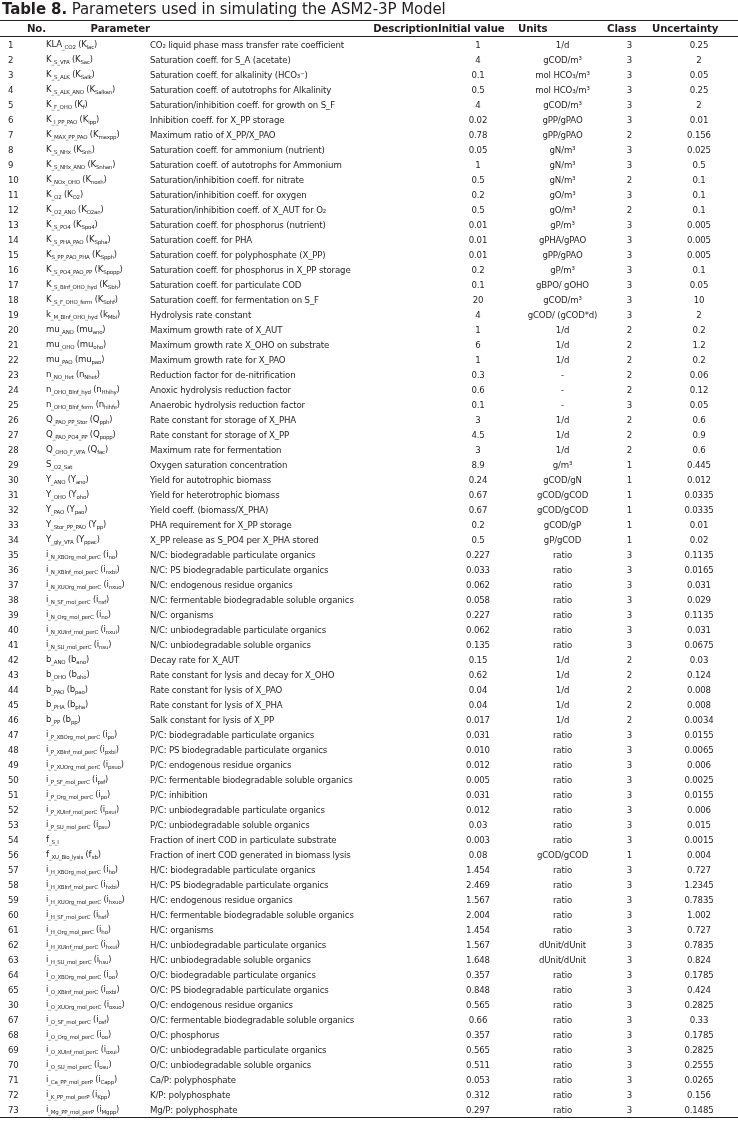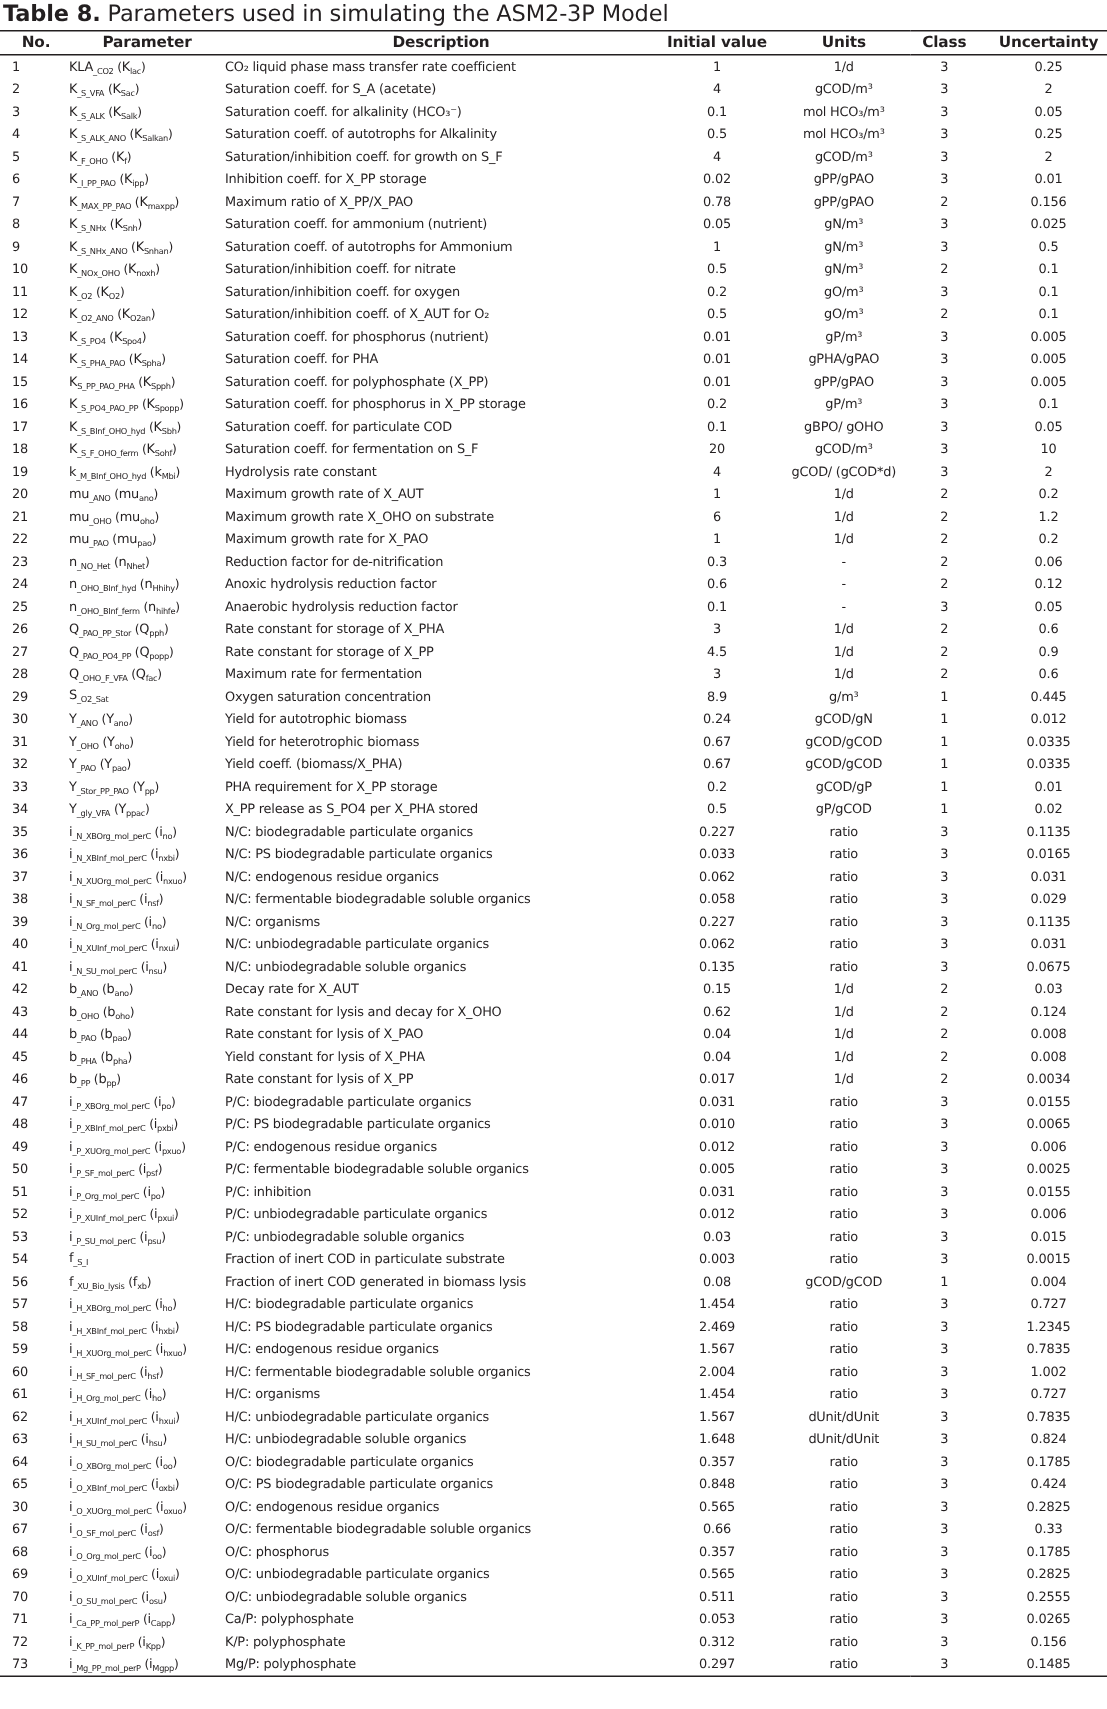--- a/index.html
+++ b/index.html
@@ -12,34 +12,34 @@
     font-size: 15px; padding: 1px 0 0 2px; height: 19px; line-height: 16px;
     letter-spacing: -0.1px;
   }
   .caption b { font-weight: bold; }
   table {
     border-collapse: collapse; width: 738px; table-layout: fixed;
     font-size: 8.6px; letter-spacing: -0.15px;
   }
   thead tr { border-top: 1.5px solid #231f20; border-bottom: 1px solid #231f20; }
   th {
-    font-weight: bold; font-size: 10.2px; height: 15px; padding: 0; text-align: center;
+    font-weight: bold; font-size: 10.2px; height: 15px; padding: 0; text-align: right;
     letter-spacing: -0.1px;
   }
   tbody tr:last-child { border-bottom: 1.5px solid #231f20; }
   td { height: 15.0px; padding: 0; white-space: nowrap; overflow: hidden; vertical-align: middle; }
   .c-no { width: 38px; padding-left: 8px; }
   .c-param { width: 104px; }
   .c-desc { width: 288px; }
   .c-init { width: 80px; text-align: center; }
   .c-units { width: 89px; text-align: center; }
   .c-class { width: 45px; text-align: center; }
   .c-unc { width: 94px; text-align: center; }
   th.c-no { padding-left: 2px; width: 44px; }
-  th.c-init, th.c-units, th.c-class, th.c-unc { text-align: center; }
+  th.c-init, th.c-units, th.c-class, th.c-unc { text-align: left; }
   .sub { font-size: 5.5px; vertical-align: -2px; letter-spacing: -0.2px; }
   .paren { font-size: 8.2px; }
 </style>
 </head>
 <body>
 
 <div class="caption"><b>Table 8.</b><span> Parameters used in simulating the ASM2-3P Model</span></div>
 
 <table>
   <thead>
@@ -446,30 +446,30 @@
         <td class="c-param"><span>b</span><span class="sub">_PAO</span><span class="paren"> (</span><span>b</span><span class="sub">pao</span><span class="paren">)</span></td>
         <td class="c-desc">Rate constant for lysis of X_PAO</td>
         <td class="c-init">0.04</td>
         <td class="c-units">1/d</td>
         <td class="c-class">2</td>
         <td class="c-unc">0.008</td>
       </tr>
       <tr>
         <td class="c-no">45</td>
         <td class="c-param"><span>b</span><span class="sub">_PHA</span><span class="paren"> (</span><span>b</span><span class="sub">pha</span><span class="paren">)</span></td>
-        <td class="c-desc">Yield constant for lysis of X_PHA</td>
+        <td class="c-desc">Rate constant for lysis of X_PHA</td>
         <td class="c-init">0.04</td>
         <td class="c-units">1/d</td>
         <td class="c-class">2</td>
         <td class="c-unc">0.008</td>
       </tr>
       <tr>
         <td class="c-no">46</td>
         <td class="c-param"><span>b</span><span class="sub">_PP</span><span class="paren"> (</span><span>b</span><span class="sub">pp</span><span class="paren">)</span></td>
-        <td class="c-desc">Rate constant for lysis of X_PP</td>
+        <td class="c-desc">Salk constant for lysis of X_PP</td>
         <td class="c-init">0.017</td>
         <td class="c-units">1/d</td>
         <td class="c-class">2</td>
         <td class="c-unc">0.0034</td>
       </tr>
       <tr>
         <td class="c-no">47</td>
         <td class="c-param"><span>i</span><span class="sub">_P_XBOrg_mol_perC</span><span class="paren"> (</span><span>i</span><span class="sub">po</span><span class="paren">)</span></td>
         <td class="c-desc">P/C: biodegradable particulate organics</td>
         <td class="c-init">0.031</td>

